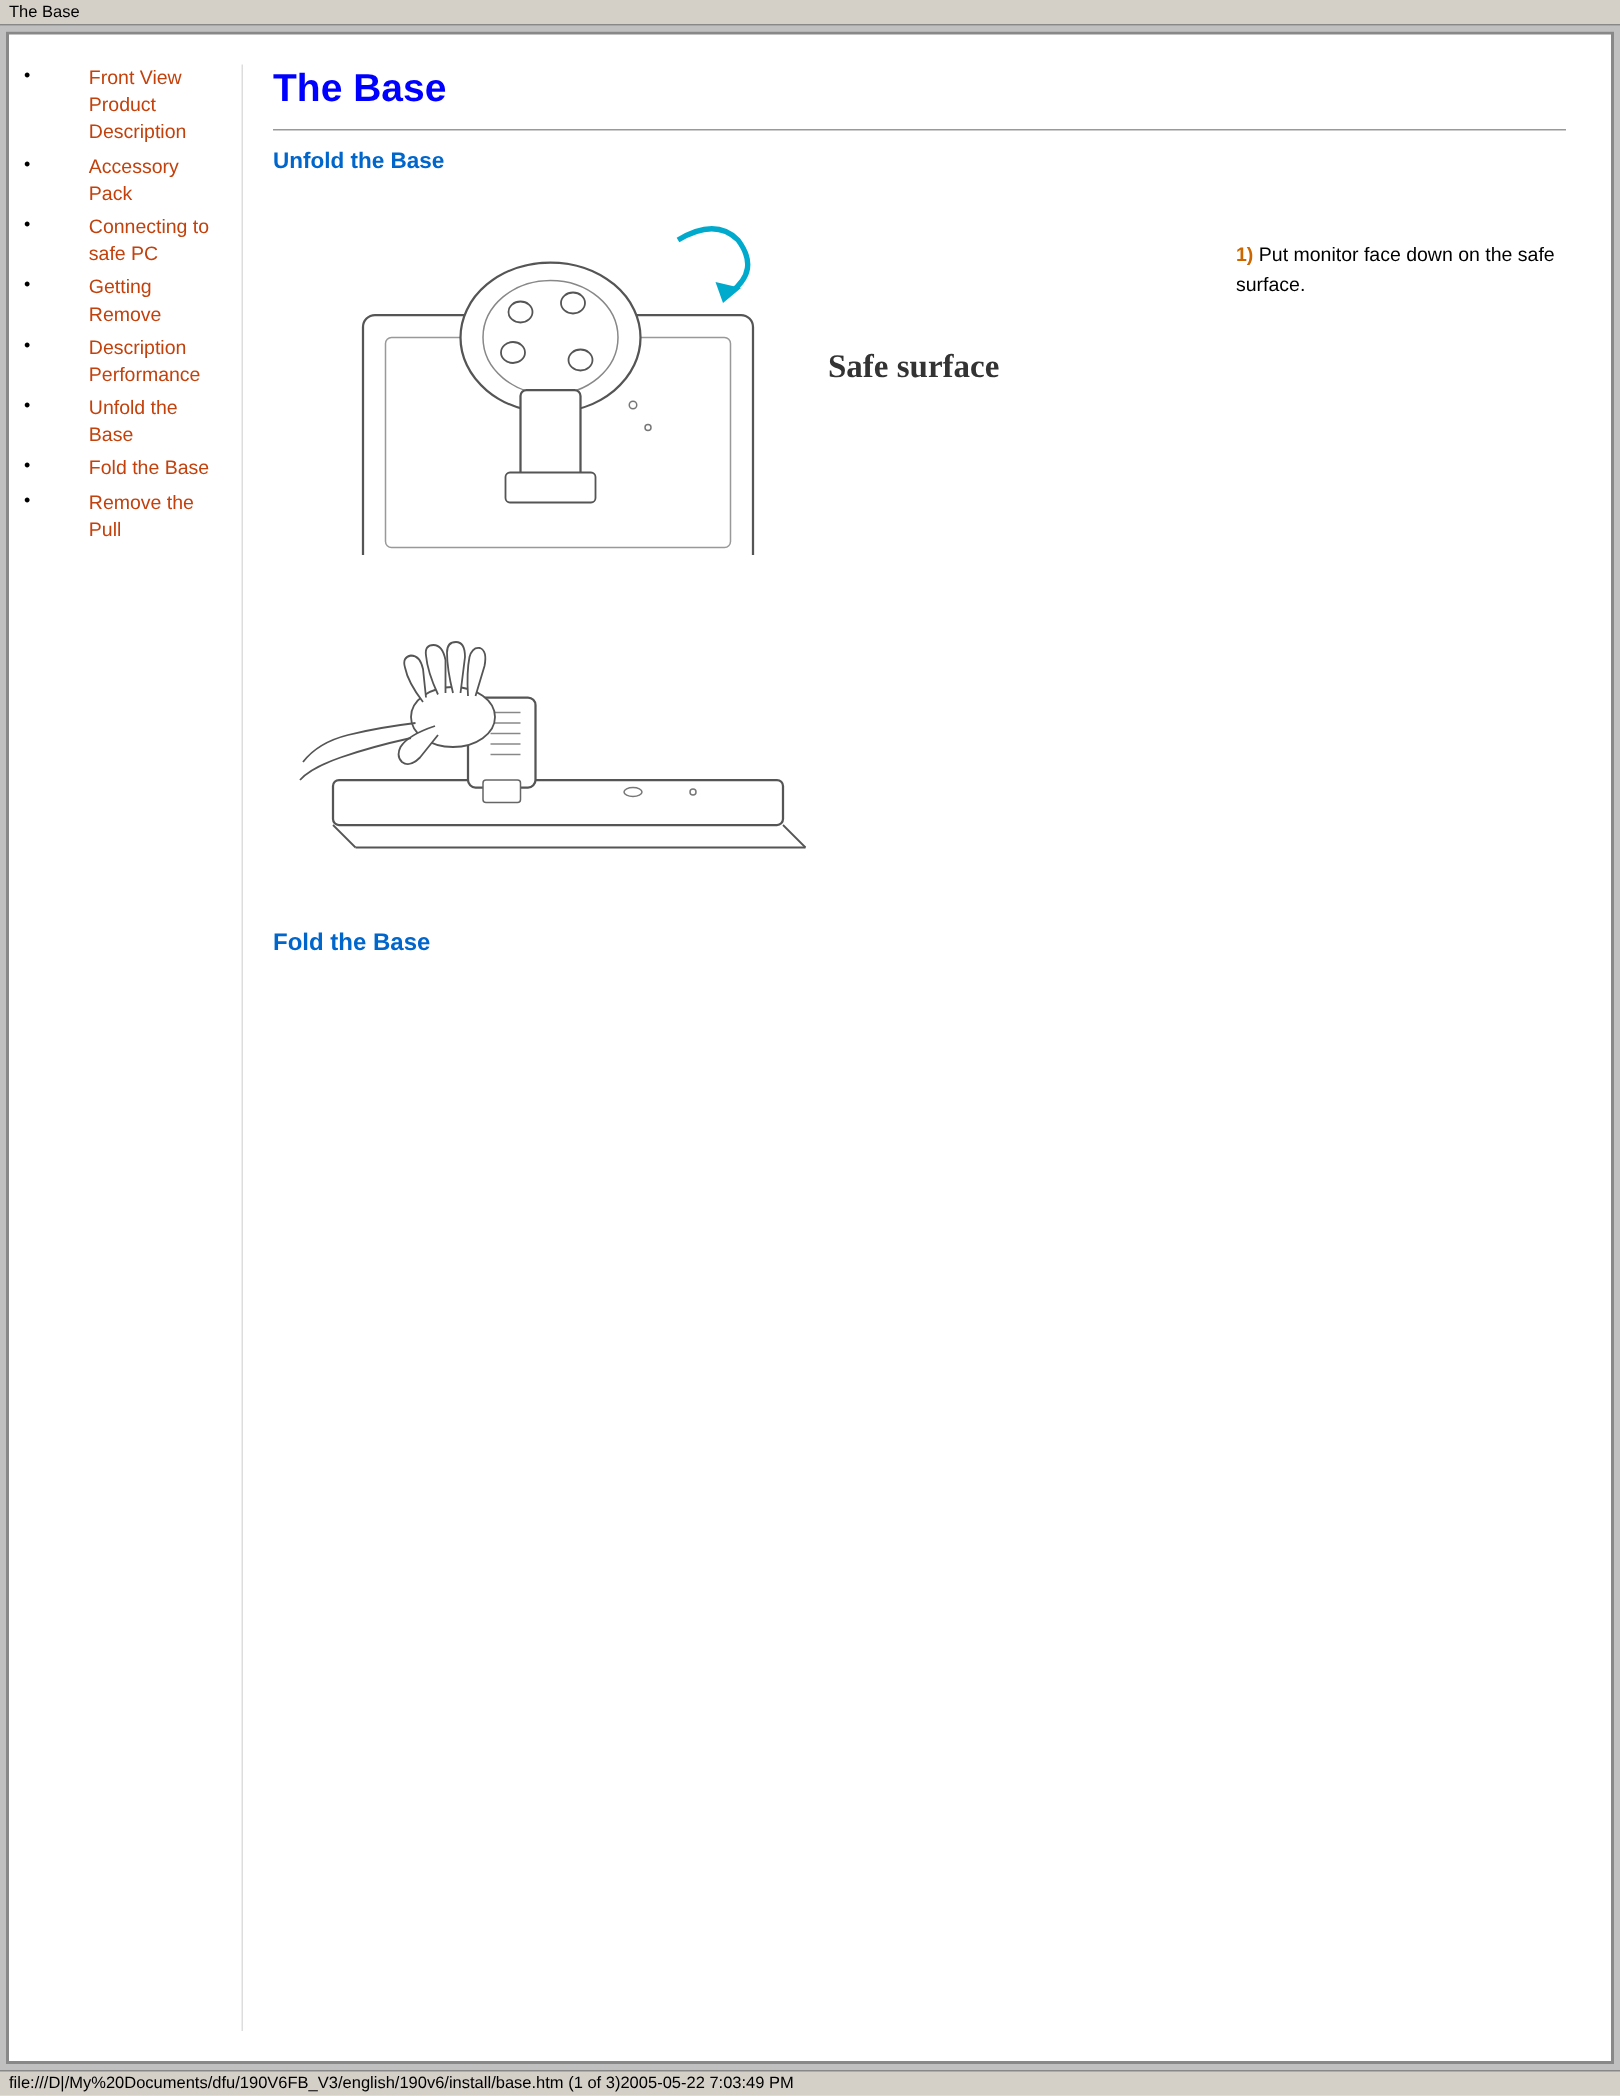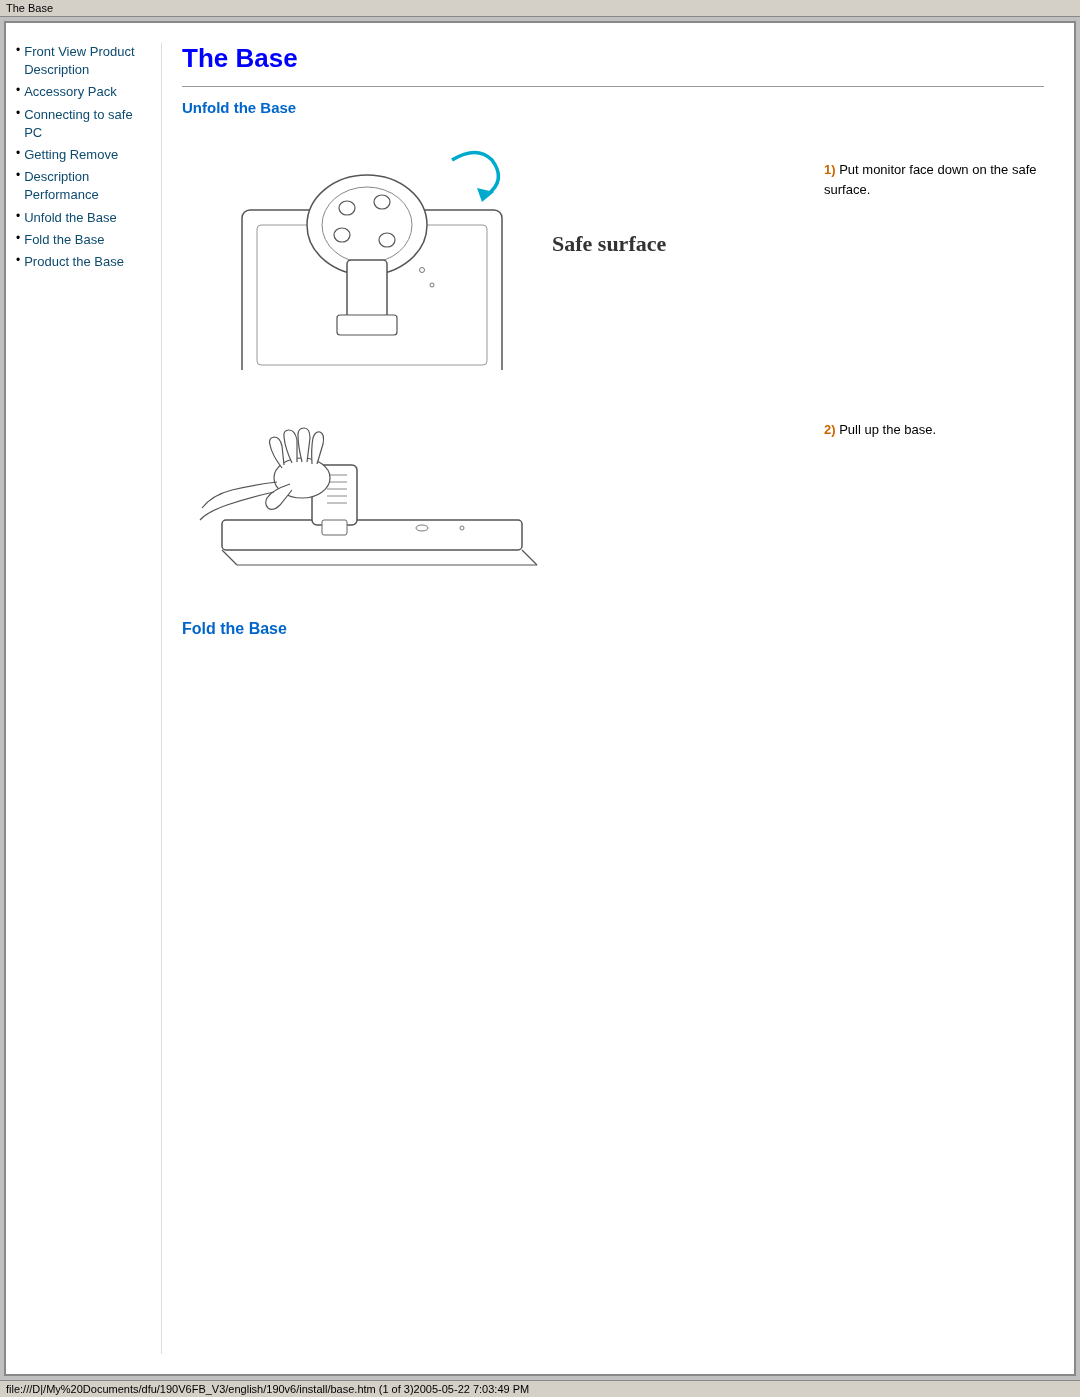--- a/index.html
+++ b/index.html
@@ -47,24 +47,25 @@
     .sidebar ul {
       list-style: none;
       padding: 0;
     }
 
     .sidebar li {
       margin-bottom: 4px;
     }
 
     .sidebar a {
-      color: #0c4a6e;
+      color: #c2410c;
       text-decoration: none;
       font-size: 13px;
       line-height: 1.4;
+      margin-left: 35px;
     }
 
     .sidebar .bullet {
       color: #000;
       font-size: 12px;
     }
 
     .sidebar-item {
       display: flex;
       gap: 4px;
@@ -188,21 +189,21 @@
         <li class="sidebar-item">
           <span class="bullet">•</span>
           <a href="#">Unfold the Base</a>
         </li>
         <li class="sidebar-item">
           <span class="bullet">•</span>
           <a href="#">Fold the Base</a>
         </li>
         <li class="sidebar-item">
           <span class="bullet">•</span>
-          <a href="#">Product the Base</a>
+          <a href="#">Remove the Pull</a>
         </li>
       </ul>
     </div>
 
     <div class="main-content">
       <h1 class="page-title">The Base</h1>
       <hr class="divider">
 
       <h3 class="sub-heading">Unfold the Base</h3>
 
@@ -280,26 +281,20 @@
             <path d="M 108 94 Q 90 100 85 108 Q 82 114 86 118 Q 91 122 98 115 L 110 100" fill="white" stroke="#555" stroke-width="1.2"></path>
 
             <path d="M 95 92 Q 70 95 50 100 Q 30 105 20 118" fill="none" stroke="#555" stroke-width="1.2"></path>
             <path d="M 92 102 Q 65 108 45 115 Q 25 122 18 130" fill="none" stroke="#555" stroke-width="1.2"></path>
 
             <ellipse cx="240" cy="138" rx="6" ry="3" fill="none" stroke="#777" stroke-width="1"></ellipse>
             <circle cx="280" cy="138" r="2" fill="none" stroke="#777" stroke-width="1"></circle>
           </svg>
         </div>
 
-        <div class="step-text">
-          <p>
-            <span class="step-num">2)</span>
-            <span>Pull up the base.</span>
-          </p>
-        </div>
       </div>
 
       <h2 class="section-heading" style="margin-top: 20px;">Fold the Base</h2>
 
     </div>
   </div>
 </div>
 
 <div class="status-bar">
   <span>file:///D|/My%20Documents/dfu/190V6FB_V3/english/190v6/install/base.htm (1 of 3)2005-05-22 7:03:49 PM</span>

